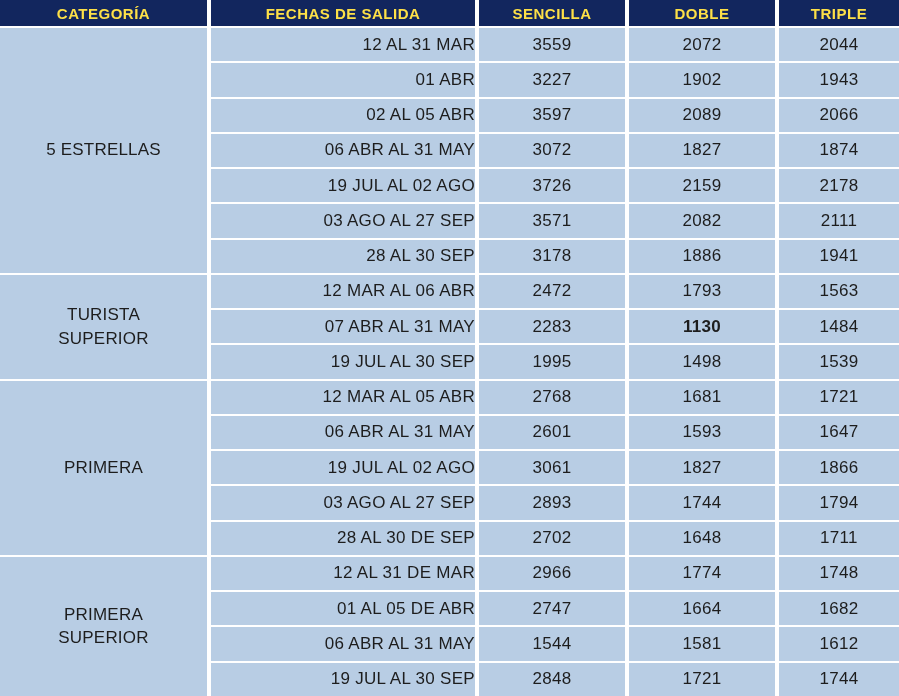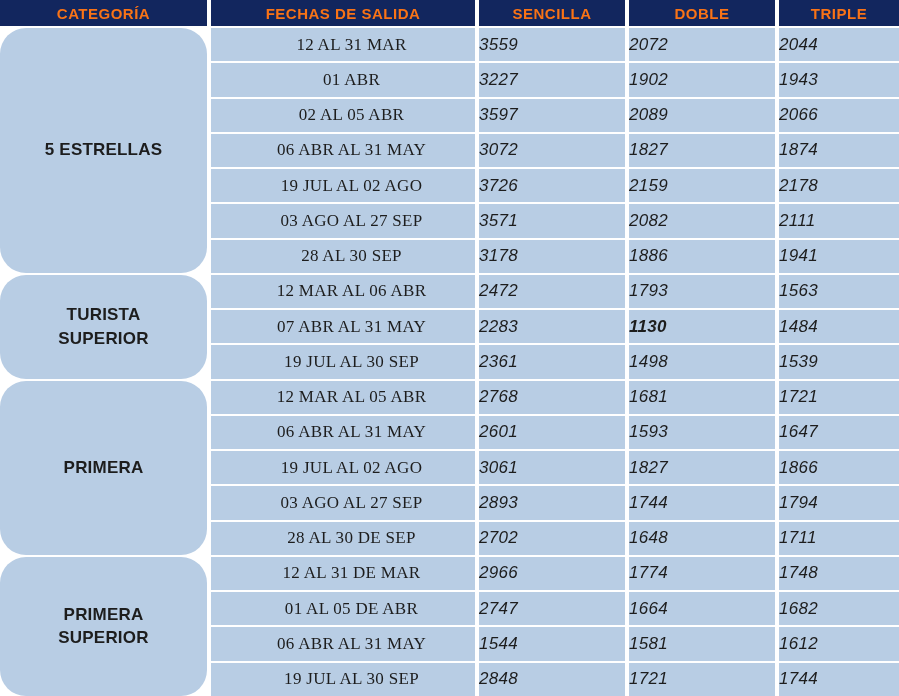--- a/index.html
+++ b/index.html
@@ -24,53 +24,51 @@
     margin: -2px 0 0 -4px;
   }
   col.c-cat   { width: 207px; }
   col.c-dates { width: 264px; }
   col.c-sen   { width: 146px; }
   col.c-dob   { width: 146px; }
   col.c-tri   { width: 120px; }
 
   th.hdr {
     background: #12265E;
-    color: #f97316;
+    color: #fde047;
     font-size: 15px;
     font-weight: bold;
     letter-spacing: 0.5px;
     text-align: center;
     height: 24px;
     padding: 1px 2px;
     vertical-align: middle;
   }
   td {
     background: #B8CDE4;
     color: #1D1D1D;
     font-size: 17px;
     vertical-align: middle;
     padding: 0;
   }
   td.cat {
-    font-weight: bold;
+    font-weight: normal;
     text-align: center;
     white-space: pre-line;
     line-height: 1.4;
     letter-spacing: 0.2px;
-    border-radius: 26px;
   }
   td.dates {
-    text-align: center;
+    text-align: right;
     padding-left: 17px;
     letter-spacing: 0.3px;
-    font-family: Liberation Serif, serif;
   }
   td.num {
+    text-align: center;
     letter-spacing: 0.3px;
-    font-style: italic;
   }
   td.num.bold {
     font-weight: bold;
   }
 </style>
 </head>
 <body>
 
 <div class="table-wrap">
   <table class="price-table">
@@ -143,21 +141,21 @@
           <td class="num">1563</td>
         </tr>
         <tr>
           <td class="dates">07 ABR AL 31 MAY</td>
           <td class="num">2283</td>
           <td class="num bold">1130</td>
           <td class="num">1484</td>
         </tr>
         <tr>
           <td class="dates">19 JUL AL 30 SEP</td>
-          <td class="num">2361</td>
+          <td class="num">1995</td>
           <td class="num">1498</td>
           <td class="num">1539</td>
         </tr>
         <tr>
           <td class="cat" rowspan="5">PRIMERA</td>
           <td class="dates">12 MAR AL 05 ABR</td>
           <td class="num">2768</td>
           <td class="num">1681</td>
           <td class="num">1721</td>
         </tr>

